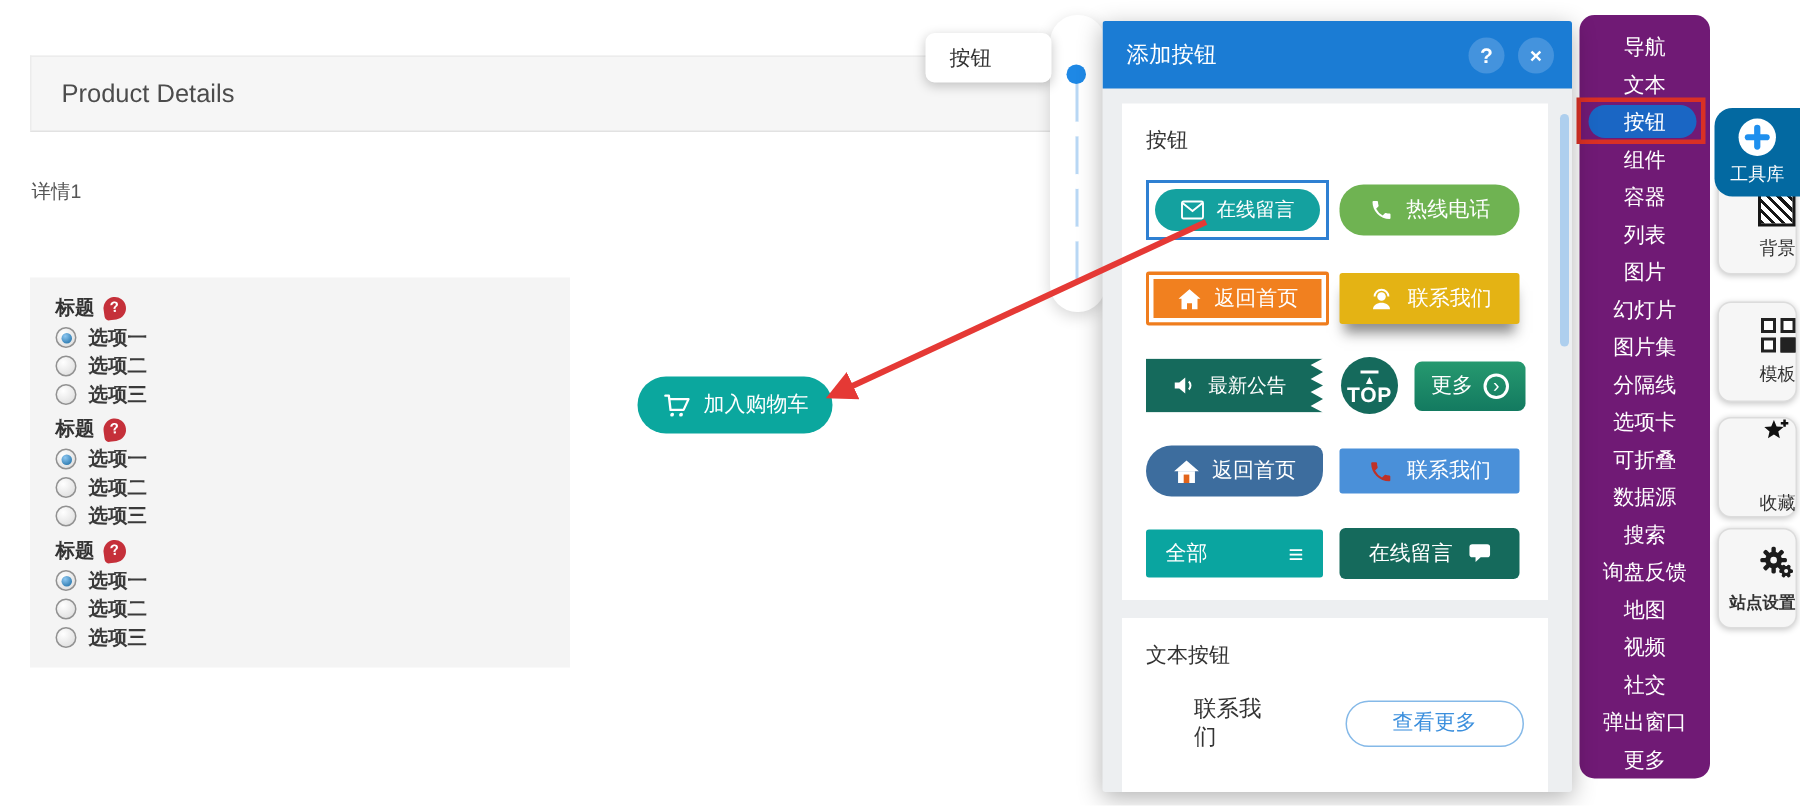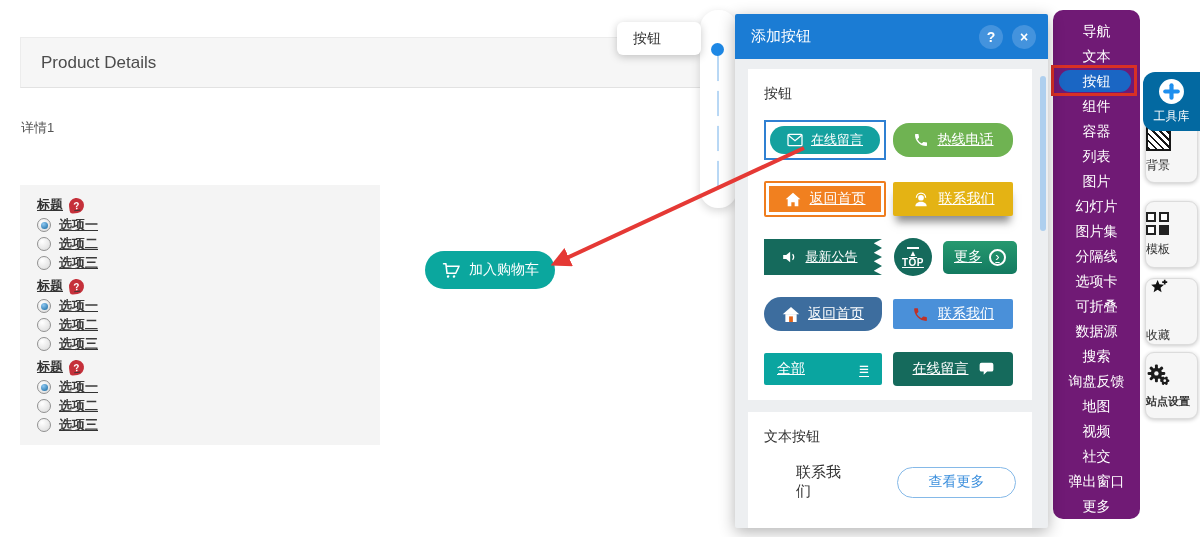--- a/index.html
+++ b/index.html
@@ -8,21 +8,21 @@
          font-family:"Liberation Sans","DejaVu Sans",sans-serif; color:#333; }
 
   
   .header-strip { position:absolute; left:20px; top:37px; width:683px; height:51px;
     background:#f6f6f6; border:1px solid #ececec; border-bottom:1px solid #e2e2e2;
     display:flex; align-items:center; padding-left:20px; }
   .header-strip .title { font-size:17px; color:#4c4c4c; }
   .detail-label { position:absolute; left:21px; top:119px; font-size:13px; color:#555; }
 
   .options-panel { position:absolute; left:20px; top:185px; width:360px; height:260px;
-    background:#f4f4f4; padding:11px 0 0 17px;text-decoration:underline; }
+    background:#f4f4f4; padding:11px 0 0 17px; }
   .opt-group { margin-bottom:7px; }
   .opt-title { display:flex; align-items:center; gap:6px; font-size:13px; font-weight:bold;
     color:#333; margin-bottom:4px; }
   .qbadge { width:15px; height:15px; background:#c5303a; color:#fff; border-radius:50% 50% 50% 3px;
     font-size:10px; font-weight:bold; display:flex; align-items:center; justify-content:center;
     transform:rotate(-8deg); }
   .opt-row { display:flex; align-items:center; gap:8px; margin-bottom:5px; font-size:13px;
     font-weight:bold; color:#3a3a3a; height:14px; }
   .radio { width:14px; height:14px; border-radius:50%; border:1px solid #919191;
     background:radial-gradient(circle at 35% 30%, #ffffff, #d9d9d9); position:relative; flex:none; }
@@ -58,38 +58,38 @@
   .dlg-circle { width:24px; height:24px; border-radius:50%; background:#4493dd; color:#fff;
     display:flex; align-items:center; justify-content:center; font-size:14px; font-weight:bold;
     margin-left:9px; cursor:pointer; }
   .dlg-body { padding:10px 16px 0 13px; }
   .card { background:#fff; }
   .card1 { padding:16px 16px 14px; }
   .sec-label { font-size:14px; color:#333; margin-bottom:17px; }
   .brow { display:flex; align-items:center; margin-bottom:21px; }
   .brow:last-child { margin-bottom:0; }
   .btn { color:#fff; display:flex; align-items:center; justify-content:center; font-size:14px;
-    cursor:pointer; flex:none;text-decoration:underline; }
+    cursor:pointer; flex:none; }
 
   .sel-box { border:2px solid #2f80d2; background:#fff; padding:4px; margin-right:7px; flex:none; }
   .pill-teal { width:110px; height:28px; border-radius:14px; background:#14a19f; gap:8px;
     font-size:13px; }
   .btn-hotline { width:120px; height:34px; border-radius:16px; background:#6fb352; gap:9px; }
   .btn-backhome-o { width:122px; height:36px; background:#f1801f; border:2px solid #ef7d1e;
     box-shadow:inset 0 0 0 3px #fff; gap:9px; margin-right:7px; border-radius:2px; }
   .btn-contact-y { width:120px; height:34px; background:#e4b314; border-radius:2px; gap:9px;
     box-shadow:0 9px 8px -3px rgba(30,30,30,.5); }
   .btn-news { width:118px; height:36px; background:#156a5c; gap:8px; font-size:13px; margin-right:12px;
     clip-path:polygon(0 0,100% 0,93% 12%,100% 25%,93% 38%,100% 50%,93% 62%,100% 75%,93% 88%,100% 100%,0 100%);
     padding-right:8px; }
   .btn-top { width:38px; height:38px; border-radius:50%; background:#156a5c; flex-direction:column;
     margin-right:11px; }
   .top-bar { width:12px; height:2px; background:#fff; margin-bottom:1px; }
   .top-arrow { font-size:8px; line-height:8px; }
-  .top-txt { font-size:10px; font-weight:bold; letter-spacing:.5px; line-height:10px; }
+  .top-txt { font-size:14px; font-weight:bold; letter-spacing:.5px; line-height:10px; }
   .btn-more { width:74px; height:33px; border-radius:5px;
     background:linear-gradient(180deg,#26996f,#137a60); }
   .more-circle { width:17px; height:17px; border:2px solid #fff; border-radius:50%; display:flex;
     align-items:center; justify-content:center; font-size:13px; line-height:1; margin-left:7px;
     padding-bottom:1px; }
   .btn-backhome-b { width:118px; height:34px; background:#3d6d9e; gap:8px; margin-right:11px;
     border-radius:17px 6px 17px 17px; }
   .btn-contact-lb { width:120px; height:30px; background:#4a90d9; gap:9px; border-radius:2px; }
   .btn-all { width:118px; height:32px; background:#0aa5a0; justify-content:space-between;
     padding:0 13px; margin-right:11px; border-radius:2px;gap:20px; }
@@ -116,21 +116,21 @@
   .side-item.active .redbox { position:absolute; left:-2px; right:3px; top:-4px; bottom:-2px;
     border:3px solid #d93025; z-index:2; pointer-events:none; }
 
   
   .tool-toolbox { position:absolute; left:1143px; top:40px; width:57px; height:59px;
     background:#0369a1; border-radius:12px 0 0 12px; display:flex; flex-direction:column;
     align-items:center; justify-content:center; gap:3px; color:#fff; font-size:12px; z-index:2;
     cursor:pointer;margin-top:32px; }
   .tool-card { position:absolute; left:1145px; width:53px; height:67px; background:#f6f6f6;
     border:1px solid #dcdcdc; border-radius:9px; box-shadow:0 1px 4px rgba(0,0,0,.22);
-    display:flex; flex-direction:column; align-items:flex-start; justify-content:center; gap:6px;
+    display:flex; flex-direction:column; align-items:flex-end; justify-content:center; gap:6px;
     font-size:12px; color:#333; cursor:pointer; }
   .tool-bg { top:116px; } .tool-tpl { top:201px; } .tool-fav { top:278px;gap:32px; }
   .tool-set { top:352px; font-size:11px;font-weight:bold; }
   .icon-bg-sq { width:25px; height:25px; border:2px solid #161616;
     background:repeating-linear-gradient(45deg,#161616 0 2px,#fff 2px 5px); }
   .icon-tpl-grid { display:grid; grid-template-columns:10px 10px; grid-template-rows:10px 10px;
     gap:3px; }
   .icon-tpl-grid i { border:2px solid #222; background:#fff; }
   .icon-tpl-grid i.f { background:#222; }
 </style>

